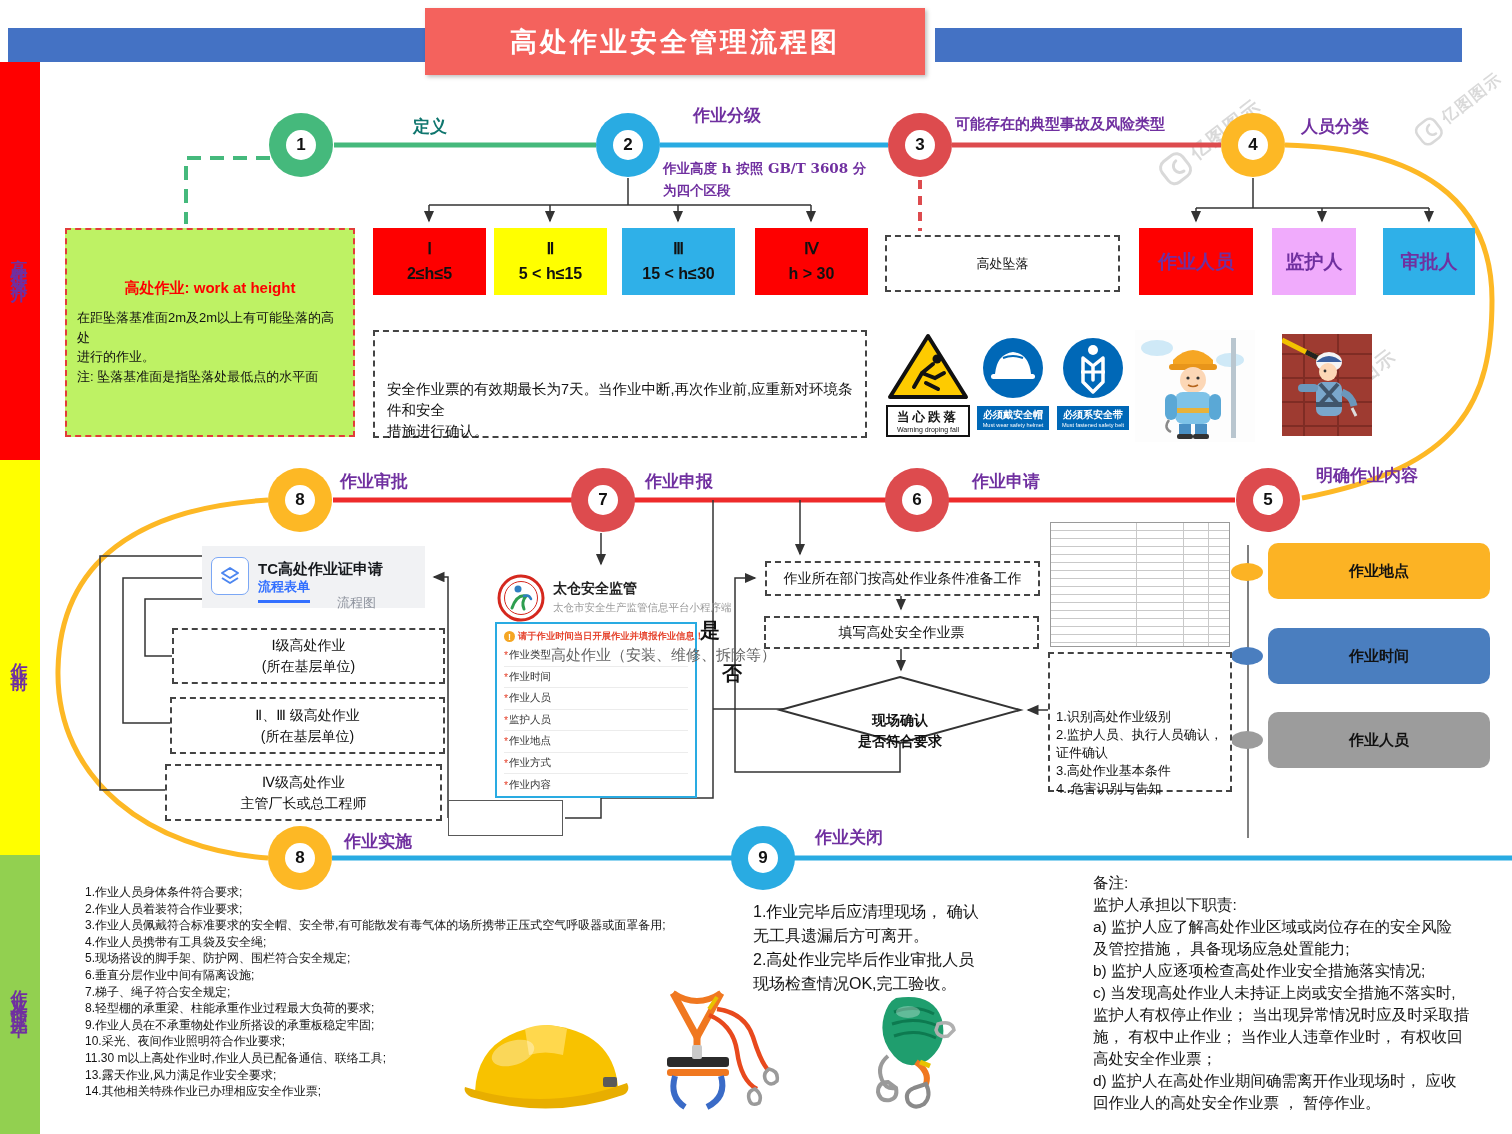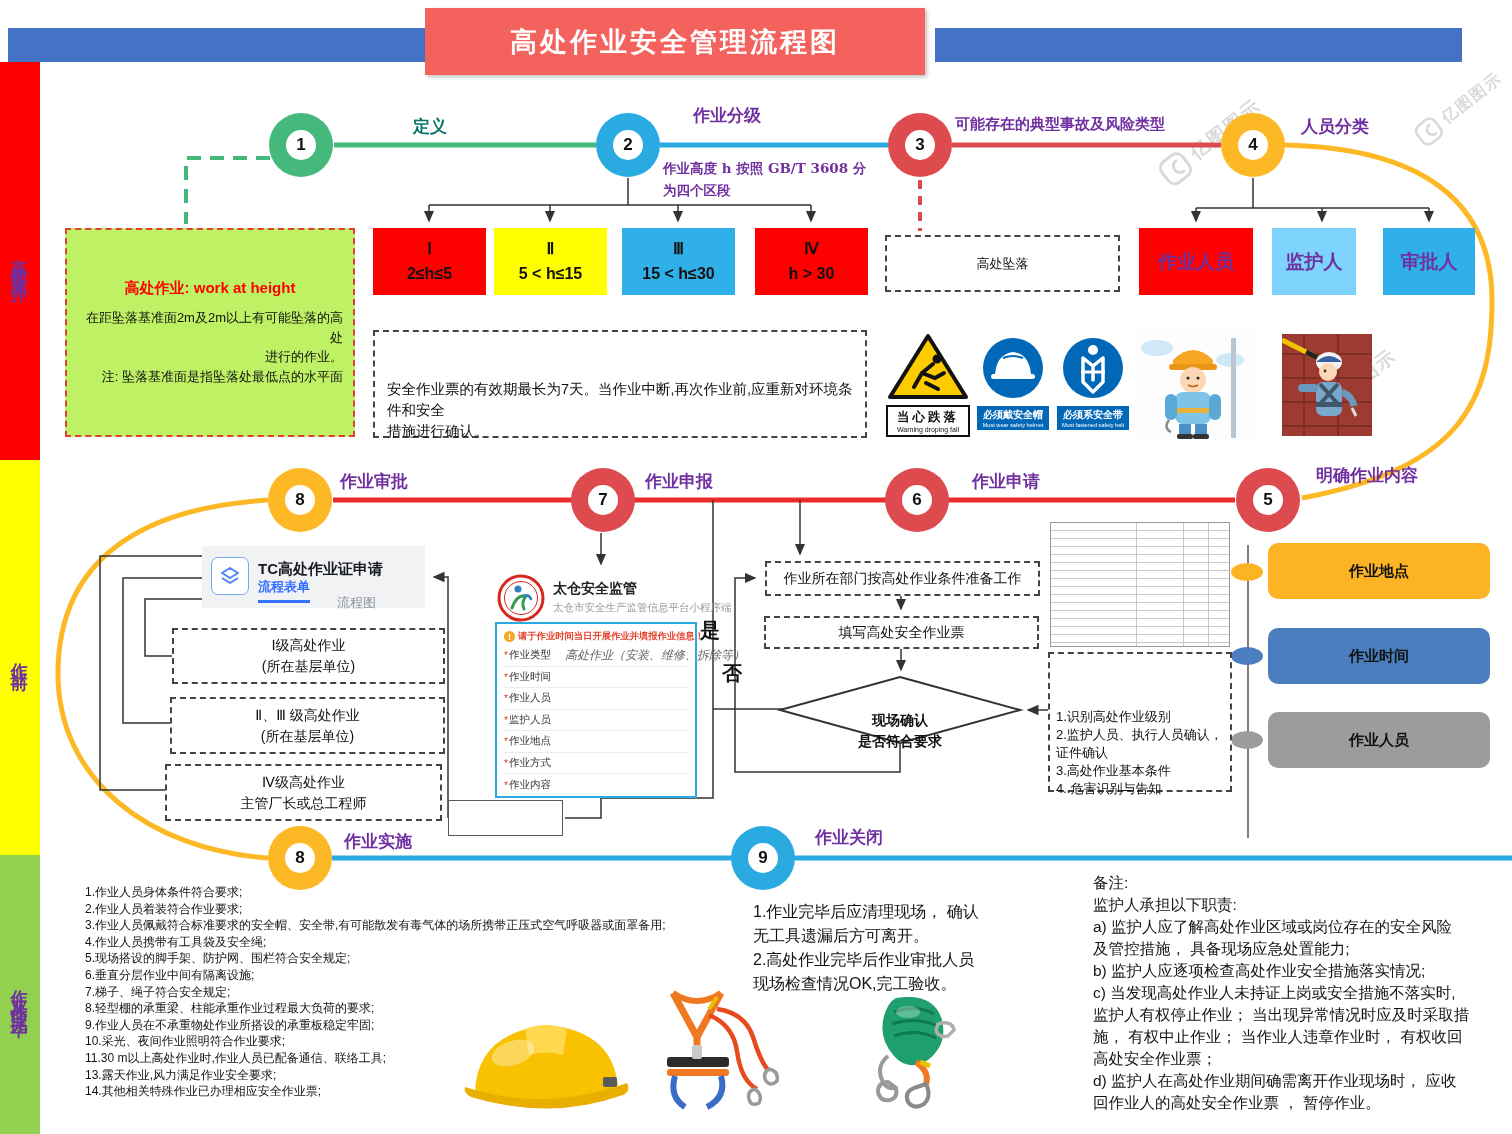--- a/index.html
+++ b/index.html
@@ -35,21 +35,21 @@
   
   .lvbox { position:absolute; top:228px; height:67px; display:flex; flex-direction:column;
     align-items:center; justify-content:center; font-weight:bold; font-size:16px;
     color:#111; line-height:1.55; z-index:2; }
   .pbox { position:absolute; top:228px; height:67px; display:flex; align-items:center;
     justify-content:center; font-family:"DejaVu Serif", serif; font-weight:bold;
     font-size:19px; color:#7030a0; z-index:2; }
   
   .dash { position:absolute; border:2px dashed #444; background:#fff; z-index:2; }
   .dashred { position:absolute; border:2px dashed #e23c39; background:#bef264; z-index:2; }
-  .center { display:flex; align-items:center; justify-content:center; text-align:right; }
+  .center { display:flex; align-items:center; justify-content:center; text-align:left; }
   
   .tccard { position:absolute; left:202px; top:546px; width:223px; height:62px;
     background:#f1f2f4; z-index:2; }
   .tcicon { position:absolute; left:9px; top:11px; width:38px; height:38px;
     background:#fff; border:1.5px solid #7ba7f5; border-radius:7px;
     display:flex; align-items:center; justify-content:center; }
   .tctitle { position:absolute; left:56px; top:14px; font-size:15px; font-weight:bold; color:#16191d; white-space:nowrap; }
   .tctab1 { position:absolute; left:56px; top:32px; font-size:13px; font-weight:bold; color:#3370ff; cursor:pointer; }
   .tctab1:after { content:""; position:absolute; left:0; right:0; bottom:-7px; height:3px; background:#3370ff; }
   .tctab2 { position:absolute; left:135px; top:48px; font-size:13px; color:#8f949e; cursor:pointer; }
@@ -59,21 +59,21 @@
   .mp-panel { position:absolute; left:495px; top:622px; width:202px; height:176px;
     background:#fff; border:2px solid #29abe2; z-index:2; padding:4px 7px 0 7px; }
   .mp-notice { display:flex; align-items:center; gap:3px; height:17px; }
   .mp-notice .bang { width:11px; height:11px; border-radius:50%; background:#f5a623; color:#fff;
     font-size:9px; font-weight:bold; display:flex; align-items:center; justify-content:center; flex:0 0 11px; }
   .mp-notice span.t { color:#e6442e; font-size:9.3px; font-weight:bold; white-space:nowrap; }
   .mp-row { height:21.5px; display:flex; align-items:center; border-bottom:1px solid #ececec; cursor:text; }
   .mp-row:last-child { border-bottom:none; }
   .mp-row .req { color:#e6442e; font-size:10.5px; margin-right:1px; }
   .mp-row .lab { color:#333; font-size:10.5px; white-space:nowrap; }
-  .mp-row .val { color:#666; font-size:12px; margin-left:14px; white-space:nowrap;font-style:italic; }
+  .mp-row .val { color:#666; font-size:15px; white-space:nowrap; }
   
   .callout { position:absolute; width:222px; height:56px; border-radius:10px;
     display:flex; align-items:center; justify-content:center;
     font-size:15px; font-weight:bold; color:#111; z-index:2; }
   
   .yesno { position:absolute; font-size:20px; font-weight:bold; color:#111; z-index:2; }
   
   .impl { position:absolute; left:85px; top:884px; z-index:2; font-size:12px; color:#141414; line-height:16.6px; }
   .impl div { white-space:nowrap; }
   .bigtext { position:absolute; white-space:pre-line; color:#141414; z-index:2; }
@@ -234,21 +234,21 @@
 注: 坠落基准面是指坠落处最低点的水平面</div>
   </div>
 
   <div class="dash center" style="left:885px; top:235px; width:235px; height:57px; font-size:13px;">
     <span>高处坠落</span>
   </div>
 
   <div class="pbox" style="left:1139px; width:114px; background:#fe0000;">
       <span>作业人员</span>
     </div>
-  <div class="pbox" style="left:1272px; width:84px; background:#7dd3fc;">
+  <div class="pbox" style="left:1272px; width:84px; background:#f0abfc;">
       <span>监护人</span>
     </div>
   <div class="pbox" style="left:1383px; width:92px; background:#2fb0e8;">
       <span>审批人</span>
     </div>
 
   <div class="dash" style="left:373px; top:330px; width:494px; height:108px; padding:26px 12px 0 12px; font-size:14.5px; line-height:1.45; white-space:pre-line;">
     <span>安全作业票的有效期最长为7天。当作业中断,再次作业前,应重新对环境条件和安全
 措施进行确认。</span>
   </div>

